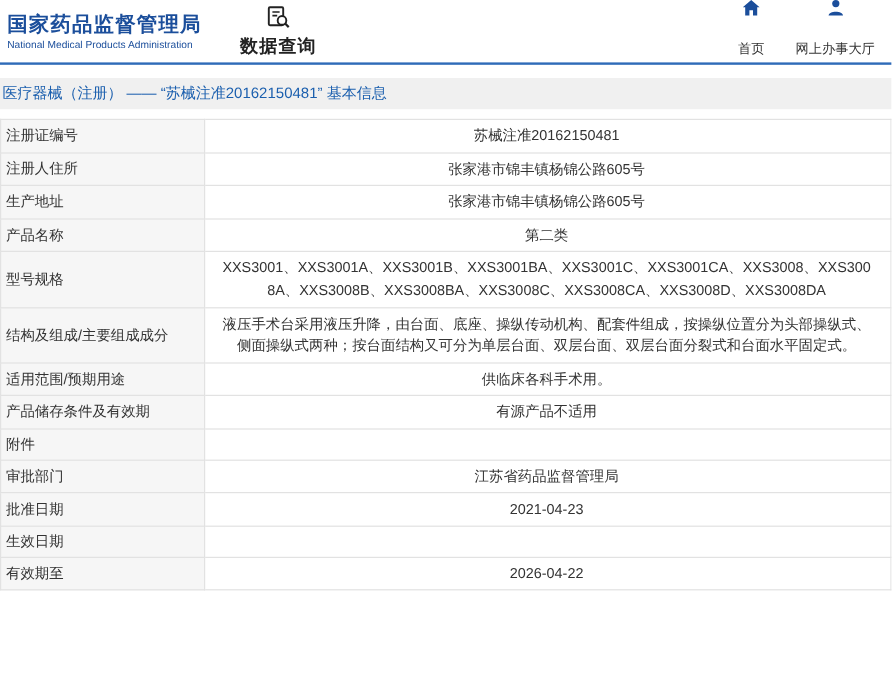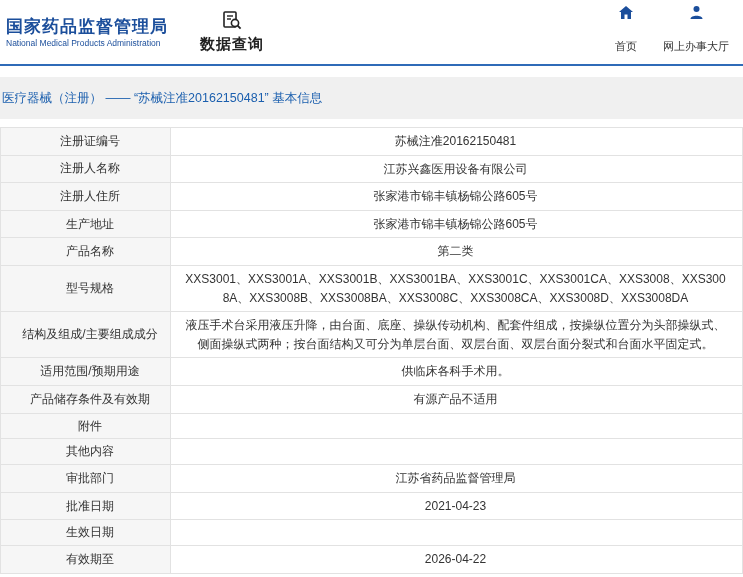--- a/index.html
+++ b/index.html
@@ -1,42 +1,42 @@
 <!DOCTYPE html>
 <html><head>
 <meta charset="utf-8">
 <style>
   * { margin:0; padding:0; box-sizing:border-box; }
   html,body { width:743px; height:577px; overflow:hidden; background:#fff;
               font-family:"Liberation Sans","DejaVu Sans",sans-serif; }
 
   
-  .header { height:64px; display:flex; align-items:center; padding:0 10px 0 6px;
+  .header { height:52px; display:flex; align-items:center; padding:0 10px 0 6px;
             background:#fff; }
   .logo { display:flex; flex-direction:column; cursor:pointer; }
   .logo-title { color:#1b4e9b; font-size:17px; font-weight:bold; letter-spacing:1px; line-height:1.25; }
   .logo-sub { color:#1b4e9b; font-size:8.5px; line-height:1.2; }
   .section { display:flex; align-items:center; margin-left:32px; gap:5px; cursor:pointer;flex-direction:column; }
   .section-label { font-size:15px; font-weight:bold; color:#222; letter-spacing:1px; }
   .header-nav { margin-left:auto; display:flex; gap:26px; align-items:flex-start; padding-right:4px; }
   .nav-item { display:flex; flex-direction:column; align-items:center; gap:19px; cursor:pointer; margin-top:-6px; }
   .nav-item .txt { font-size:11px; color:#333; white-space:nowrap; }
   .blue-line { height:2px; background:#2f6bb8; width:100%; }
 
   
   .crumb-wrap { margin-top:11px; }
-  .crumb { background:#f0f0f0; height:42px; display:flex; align-items:center;
+  .crumb { background:#f0f0f0; height:26px; display:flex; align-items:center;
            padding-left:2px; color:#1b5fae; font-size:12.5px; }
 
   
   .table-wrap { margin-top:8px; }
   table { width:100%; border-collapse:collapse; table-layout:fixed; }
   td { border:1px solid #e2e2e2; font-size:12px; color:#333; vertical-align:middle;text-align:center; }
-  td.label-cell { width:170px; background:#f6f6f6; text-align:center;
-                  padding:4px 10px 4px 19px; height:23px; line-height:1.4; }
+  td.label-cell { width:170px; background:#f6f6f6; text-align:left;
+                  padding:4px 10px 4px 4px; height:23px; line-height:1.4; }
   td.value-cell { background:#fff; padding:4px 14px 4px 12px; line-height:1.55;
                   word-break:break-all; }
 
   svg { display:block; }
 </style>
 </head>
 <body>
 
 <div class="header">
   <div class="logo">
@@ -85,24 +85,20 @@
 </div>
 
 <div class="table-wrap">
   <table>
     <tbody>
         <tr>
           <td class="label-cell">注册证编号</td>
           <td class="value-cell">苏械注准20162150481</td>
         </tr>
         <tr>
-          <td class="label-cell">注册人名称</td>
-          <td class="value-cell">江苏兴鑫医用设备有限公司</td>
-        </tr>
-        <tr>
           <td class="label-cell">注册人住所</td>
           <td class="value-cell">张家港市锦丰镇杨锦公路605号</td>
         </tr>
         <tr>
           <td class="label-cell">生产地址</td>
           <td class="value-cell">张家港市锦丰镇杨锦公路605号</td>
         </tr>
         <tr>
           <td class="label-cell">产品名称</td>
           <td class="value-cell">第二类</td>
@@ -121,24 +117,20 @@
         </tr>
         <tr>
           <td class="label-cell">产品储存条件及有效期</td>
           <td class="value-cell">有源产品不适用</td>
         </tr>
         <tr>
           <td class="label-cell">附件</td>
           <td class="value-cell"></td>
         </tr>
         <tr>
-          <td class="label-cell">其他内容</td>
-          <td class="value-cell"></td>
-        </tr>
-        <tr>
           <td class="label-cell">审批部门</td>
           <td class="value-cell">江苏省药品监督管理局</td>
         </tr>
         <tr>
           <td class="label-cell">批准日期</td>
           <td class="value-cell">2021-04-23</td>
         </tr>
         <tr>
           <td class="label-cell">生效日期</td>
           <td class="value-cell"></td>

